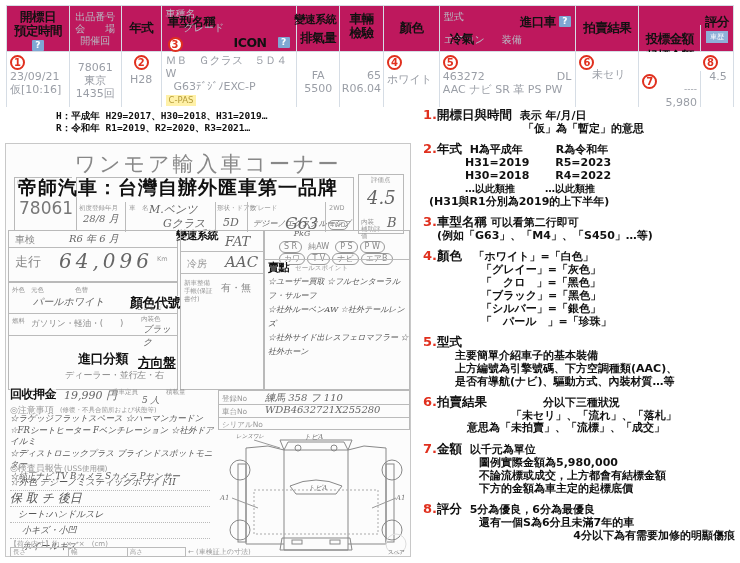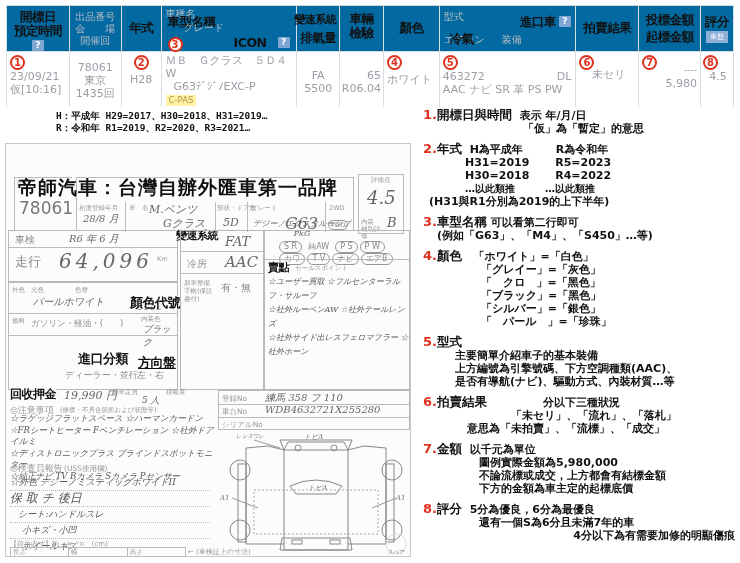--- a/index.html
+++ b/index.html
@@ -2,27 +2,27 @@
 <html><head>
 <meta charset="utf-8">
 <style>
   * { box-sizing: border-box; margin: 0; padding: 0; }
   html, body { width: 740px; height: 563px; background: #ffffff; overflow: hidden; }
   body { font-family: "DejaVu Sans", "Liberation Sans", sans-serif; color: #222; position: relative; }
 
   
   .listing { position: absolute; left: 6px; top: 5px; width: 728px; height: 102px; border: 1px solid #d6dde5; }
   .hdr-row, .data-row { position: absolute; left: 0; width: 100%; display: flex; }
-  .hdr-row { top: 0; height: 46px; background: #0369a1; border-bottom: 1px solid #d6dde5; }
+  .hdr-row { top: 0; height: 46px; background: #be185d; border-bottom: 1px solid #d6dde5; }
   .data-row { top: 46px; height: 55px; background: #fff; }
   .cell { border-right: 1px solid #d6dde5; position: relative; font-size: 11px; text-align: center; }
   .cell:last-child { border-right: none; }
   .c1 { width: 63px; } .c2 { width: 52px; } .c3 { width: 40px; } .c4 { width: 136px; }
   .c5 { width: 43px; } .c6 { width: 44px; } .c7 { width: 56px; } .c8 { width: 137px; }
-  .c9 { width: 63px; } .c10 { width: 62px; } .c11 { width: 32px; }
+  .c9 { width: 63px; } .c10 { width: 62px; margin-top: 19px; } .c11 { width: 32px; }
   .bold-hdr { font-weight: 900; font-size: 12.5px; color: #111; line-height: 14px; letter-spacing: -0.5px; }
   .faint { color: #b7bcc4; font-size: 10px; line-height: 12px; }
   .qicon { display: inline-block; width: 12px; height: 11px; background: #7fa7d3; color: #fff; font-size: 9px; line-height: 11px; font-weight: bold; text-align: center; border-radius: 1px; }
   .badge-blue { display: inline-block; background: #8fb0d8; color: #fff; font-size: 7px; padding: 1px 4px; }
   .num-circle { display: inline-block; width: 15px; height: 15px; border: 2px solid #e0301e; border-radius: 50%; color: #e0301e; font-weight: 900; font-size: 10px; line-height: 11px; text-align: center; background: #fff; }
   .val { color: #9a9ea6; font-size: 11px; line-height: 13px; }
   .cpas { display: inline-block; background: #fff1a8; color: #b59b3a; font-size: 8.5px; padding: 0 3px; line-height: 11px; }
 
   .legend-lines { position: absolute; left: 56px; top: 110px; font-family: "DejaVu Sans Mono", monospace; font-weight: bold; font-size: 9.5px; line-height: 12px; color: #111; }
 
@@ -159,20 +159,21 @@
     </div>
   </div>
 </div>
 
 <div class="legend-lines">
   <div>H：平成年 H29=2017、H30=2018、H31=2019…</div>
   <div>R：令和年 R1=2019、R2=2020、R3=2021…</div>
 </div>
 
 <div class="sheet">
+  <div class="sheet-title">ワンモア輸入車コーナー</div>
 
   <div class="box" style="left:8px; top:33px; width:58px; height:54px; border-right:none;">
     <span class="tiny" style="left:2px; top:1px;">No</span>
     <span style="position:absolute; left:4px; top:20px; font-size:17px; color:#777;">78061</span>
   </div>
 
   <div class="box" style="left:70px; top:33px; width:278px; height:54px;">
     <span class="tiny" style="left:2px; top:26px;">初度登録年月</span>
     <span class="hw" style="left:6px; top:34px; font-size:10px;">28/8 月</span>
     <div style="position:absolute; left:48px; top:24px; width:1px; height:30px; background:#bbb;"></div>
@@ -373,21 +374,21 @@
   </div>
   <div class="ex-sec">
     <div><span class="ex-num">5.</span><span class="ex-head">型式</span></div>
     <div class="ex-line" style="padding-left:32px;">主要簡單介紹車子的基本裝備</div>
     <div class="ex-line" style="padding-left:32px;">上方編號為引擎號碼、下方空調種類(AAC)、</div>
     <div class="ex-line" style="padding-left:32px;">是否有導航(ナビ)、驅動方式、內裝材質…等</div>
   </div>
   <div class="ex-sec">
     <div><span class="ex-num">6.</span><span class="ex-head">拍賣結果</span><span style="padding-left:56px;">分以下三種狀況</span></div>
     <div class="ex-line" style="padding-left:88px;">「未セリ」、「流れ」、「落札」</div>
-    <div class="ex-line" style="padding-left:44px;">意思為「未拍賣」、「流標」、「成交」</div>
+    <div class="ex-line" style="padding-left:44px;font-family:Liberation Mono, monospace;">意思為「未拍賣」、「流標」、「成交」</div>
   </div>
   <div class="ex-sec">
     <div><span class="ex-num">7.</span><span class="ex-head">金額</span>&nbsp;&nbsp;<span>以千元為單位</span></div>
     <div class="ex-line" style="padding-left:56px;">圖例實際金額為5,980,000</div>
     <div class="ex-line" style="padding-left:56px;">不論流標或成交，上方都會有結標金額</div>
     <div class="ex-line" style="padding-left:56px;">下方的金額為車主定的起標底價</div>
   </div>
   <div class="ex-sec">
     <div><span class="ex-num">8.</span><span class="ex-head">評分</span>&nbsp;&nbsp;<span>5分為優良，6分為最優良</span></div>
     <div class="ex-line" style="padding-left:56px;">還有一個S為6分且未滿7年的車</div>

